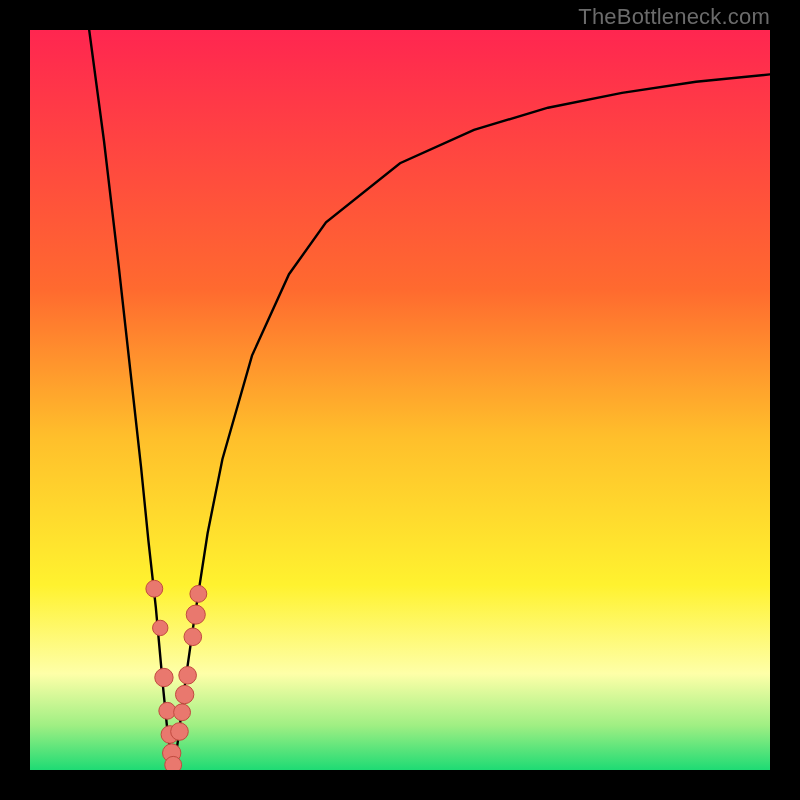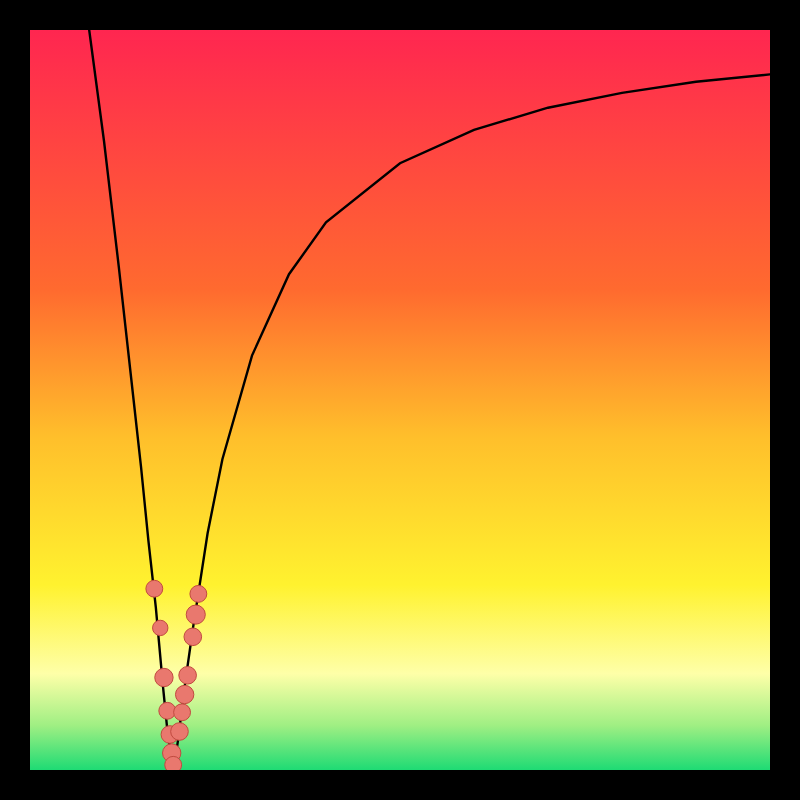--- a/index.html
+++ b/index.html
@@ -36,20 +36,21 @@
     letter-spacing: 0.2px;
     user-select: none;
   }
   svg { display: block; }
 </style>
 </head>
 <body>
 
 <div class="frame">
 
+  <div class="watermark">TheBottleneck.com</div>
 
   <div class="plot">
     <svg id="chart-svg" width="740" height="740" viewBox="0 0 740 740">
       <defs>
         <linearGradient id="bg-grad" x1="0" y1="0" x2="0" y2="1">
           <stop id="g0" offset="0%" stop-color="#ff2650"></stop>
           <stop id="g1" offset="35%" stop-color="#ff6a2f"></stop>
           <stop id="g2" offset="55%" stop-color="#ffbf2b"></stop>
           <stop id="g3" offset="75%" stop-color="#fff22f"></stop>
           <stop id="g4" offset="87%" stop-color="#feffa8"></stop>

